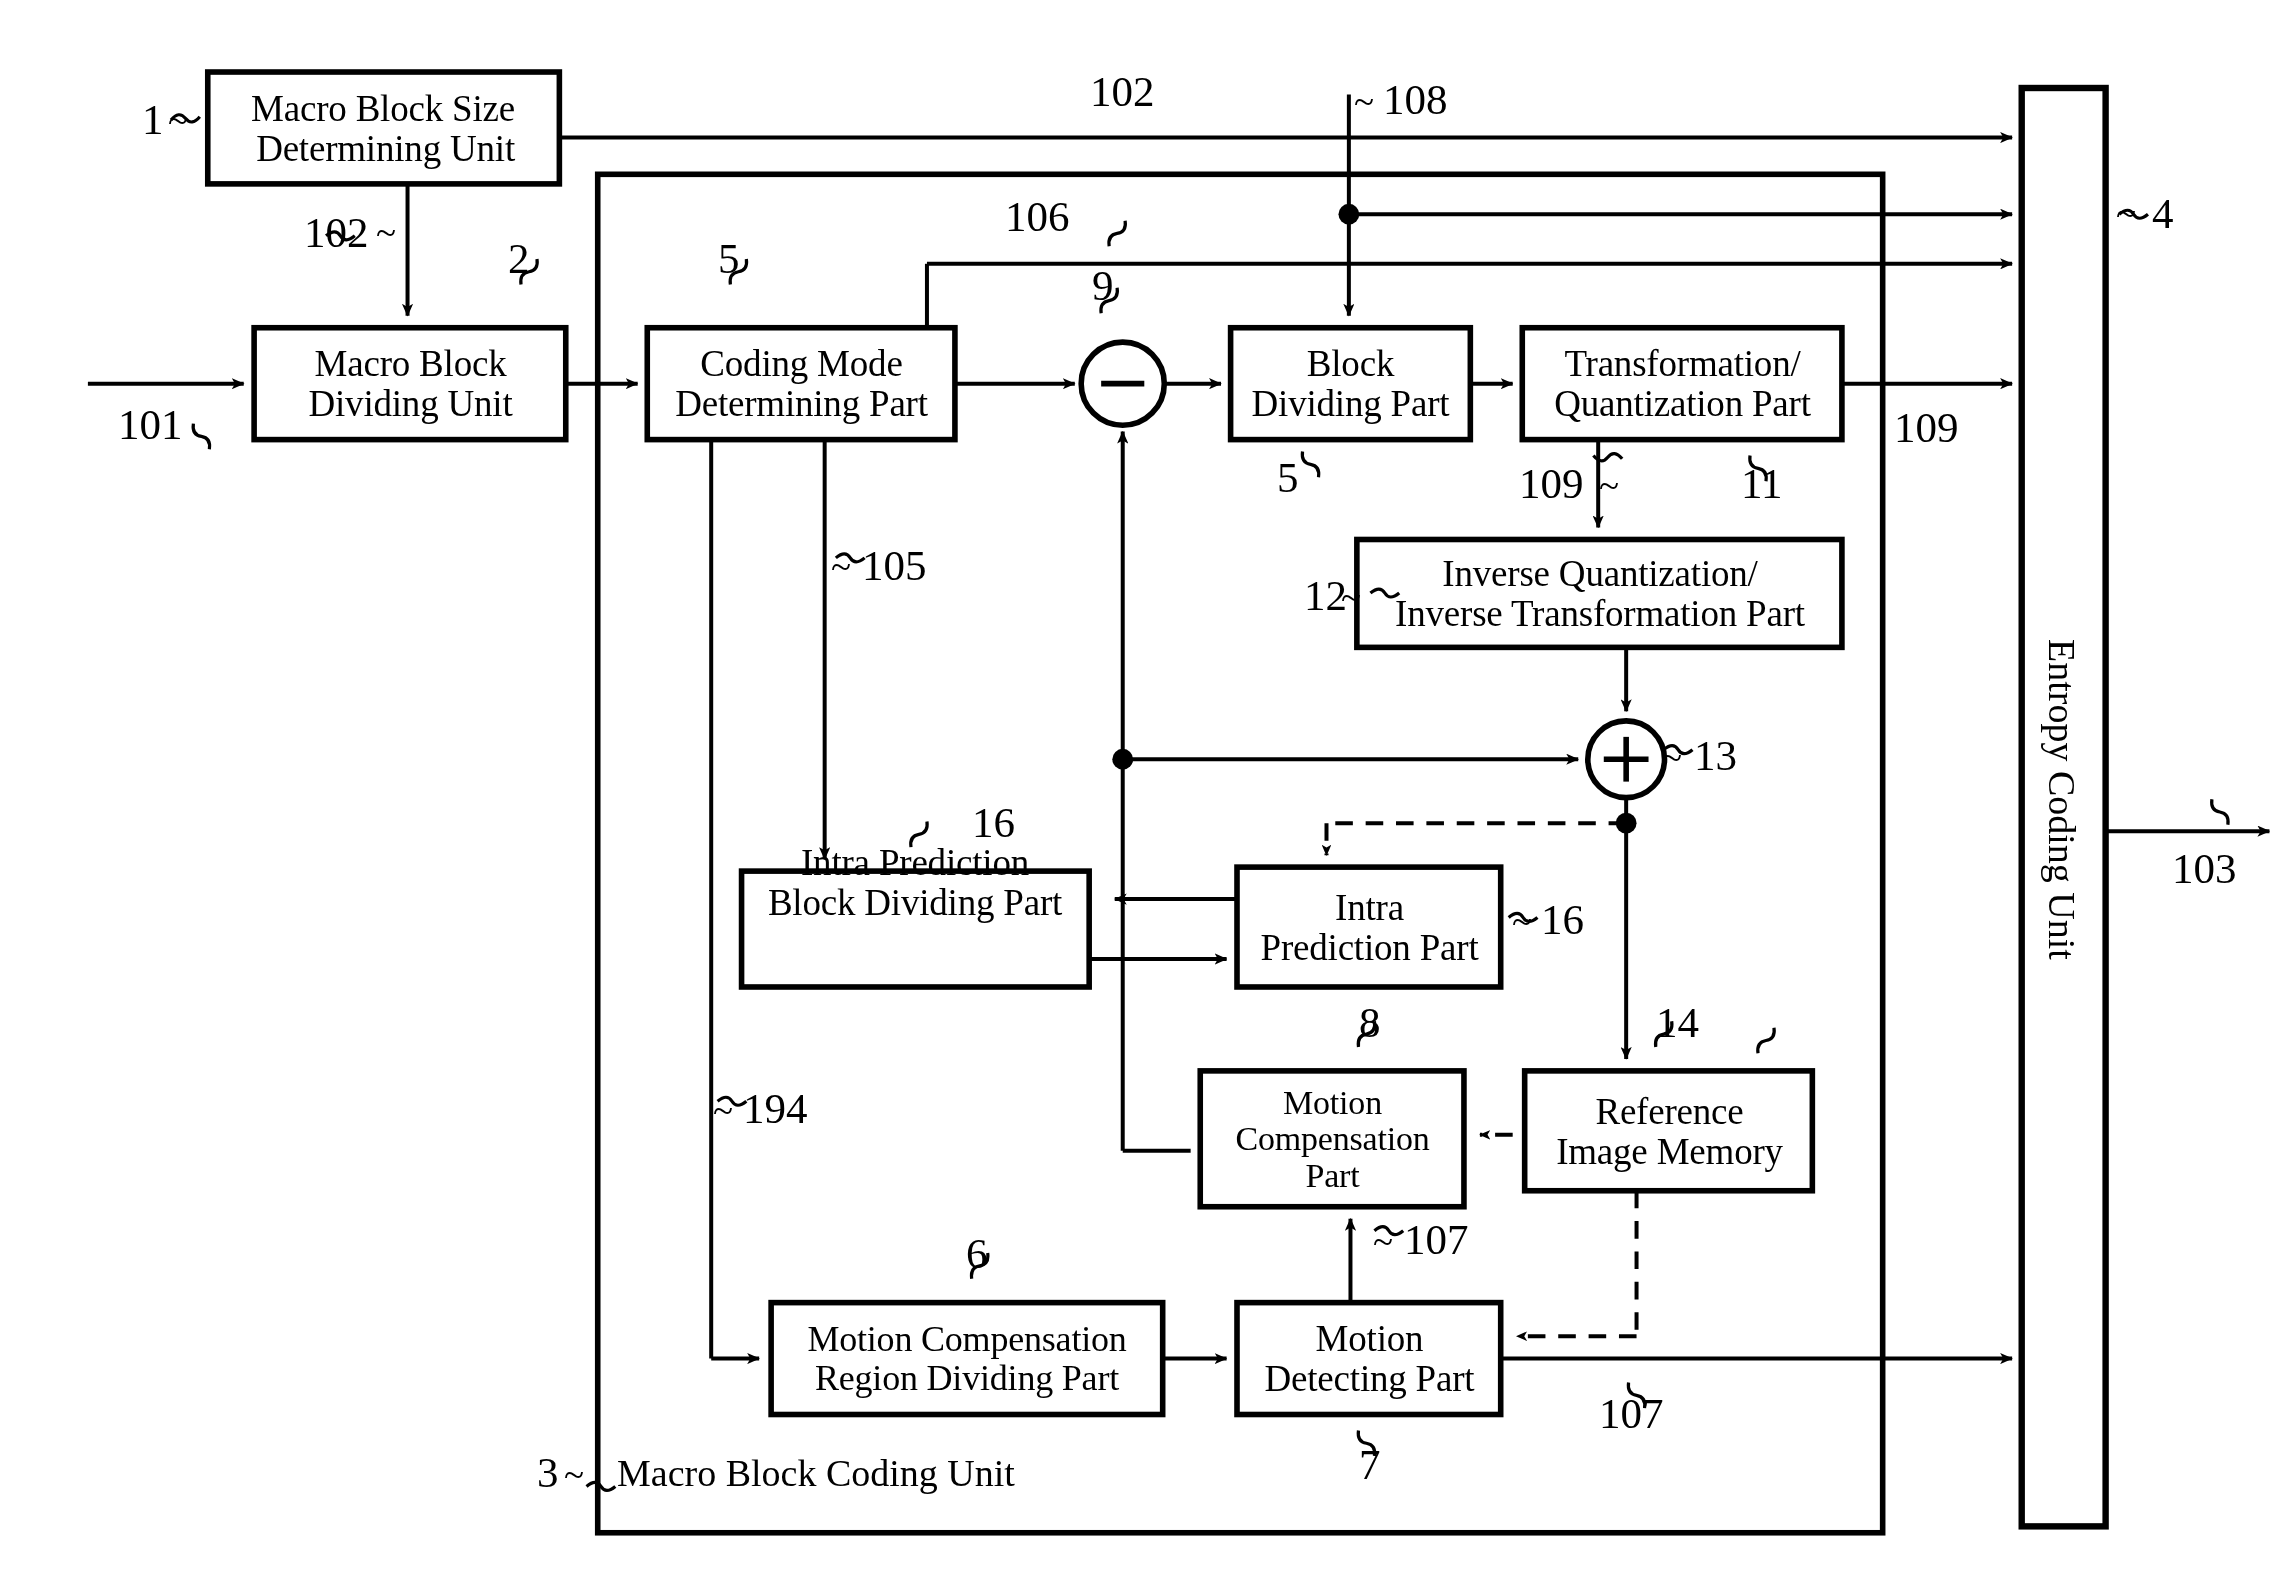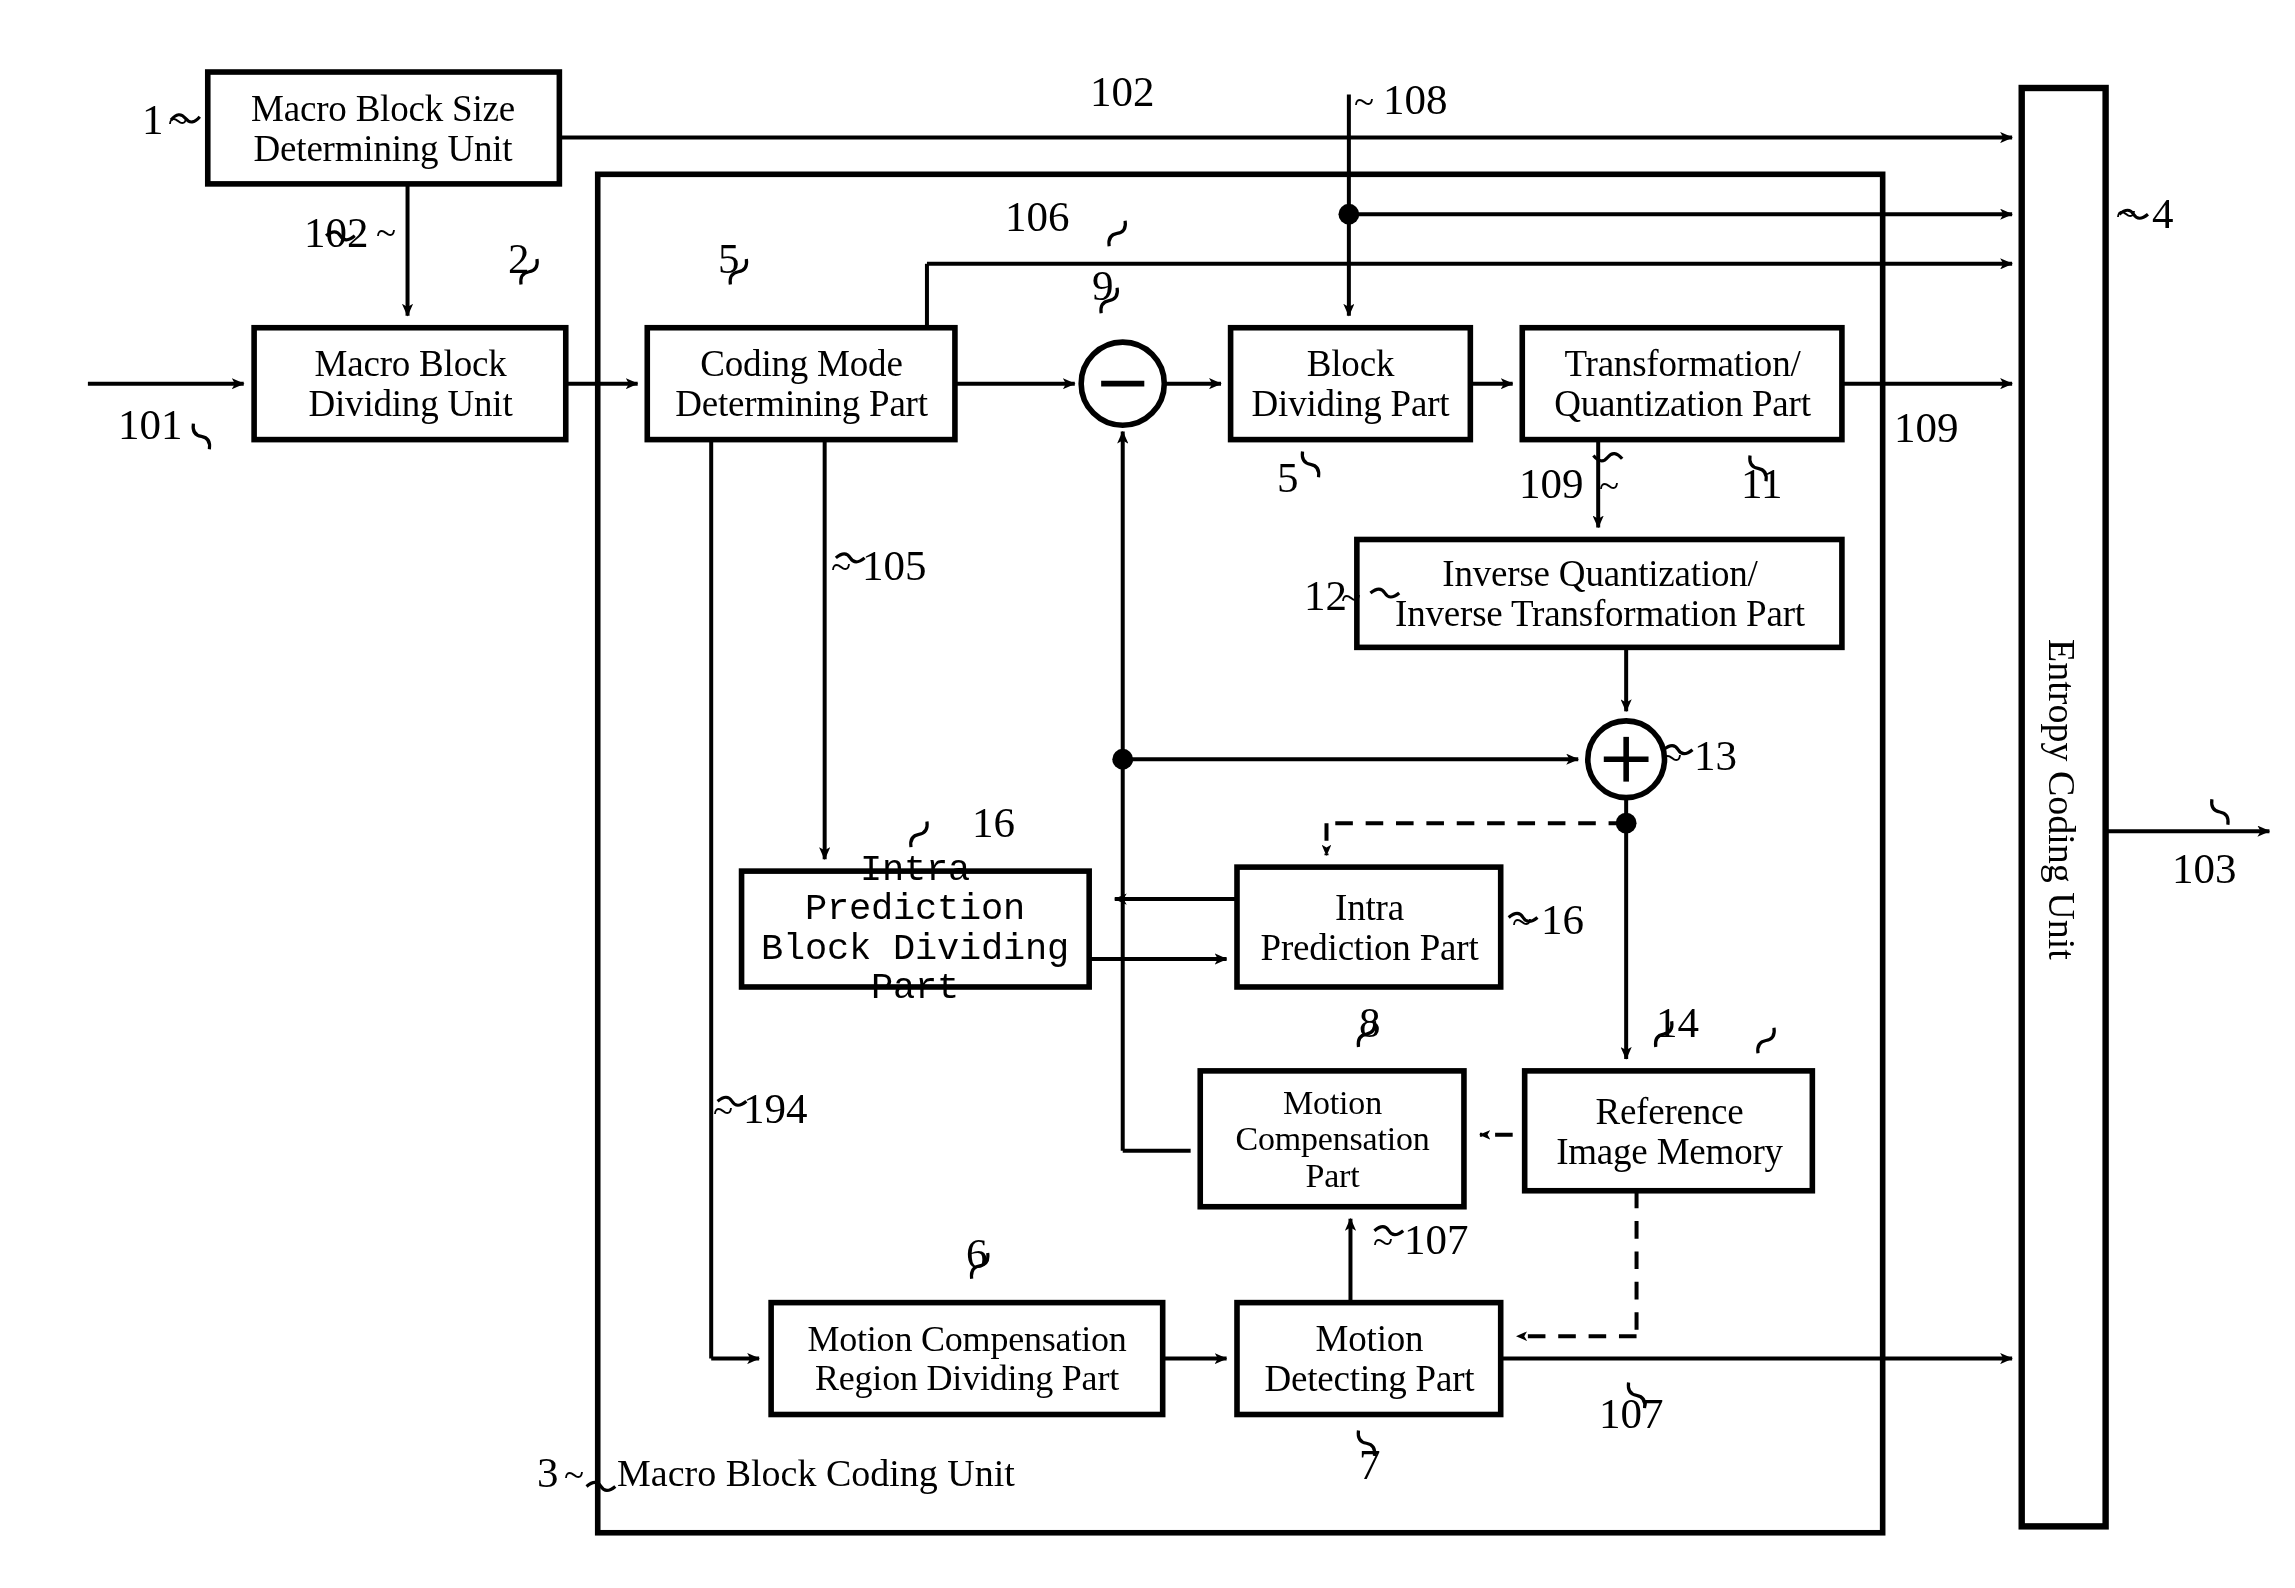--- a/index.html
+++ b/index.html
@@ -153,33 +153,33 @@
       <path d="M1700,1790 q-2,14 10,16 q12,2 10,16"></path>
       <path d="M1720,1540 q12,-10 18,0 q6,10 18,0"></path>
       <path d="M2038,1730 q-2,14 10,16 q12,2 10,16"></path>
       <path d="M2652,268 q12,-10 18,0 q6,10 18,0"></path>
       <path d="M2768,1000 q-2,14 10,16 q12,2 10,16"></path>
       <path d="M242,530 q-2,14 10,16 q12,2 10,16"></path>
       <path d="M734,1860 q12,-10 18,0 q6,10 18,0"></path>
     </g>
   </svg>
 
-  <div class="blabel" style="left:209px;top:74px;width:348px;height:109px;">Macro Block Size<br>Determining Unit</div>
+  <div class="blabel" style="left:209px;top:74px;width:348px;height:109px;text-align:right;">Macro Block Size<br>Determining Unit</div>
 
   <div class="blabel" style="left:256px;top:329px;width:309px;height:109px;">Macro Block<br>Dividing Unit</div>
 
   <div class="blabel" style="left:649px;top:329px;width:305px;height:109px;">Coding Mode<br>Determining Part</div>
 
   <div class="blabel" style="left:1232px;top:329px;width:237px;height:109px;">Block<br>Dividing Part</div>
 
   <div class="blabel" style="left:1524px;top:329px;width:317px;height:109px;">Transformation/<br>Quantization Part</div>
 
   <div class="blabel" style="left:1359px;top:541px;width:482px;height:105px;">Inverse Quantization/<br>Inverse Transformation Part</div>
 
-  <div class="blabel" style="left:743px;top:873px;width:344px;height:113px;font-family:Liberation Mono, monospace;">Intra Prediction<br>Block Dividing Part</div>
+  <div class="blabel" style="left:743px;top:826px;width:344px;height:113px;">Intra Prediction<br>Block Dividing Part</div>
 
   <div class="blabel" style="left:1239px;top:869px;width:261px;height:117px;">Intra<br>Prediction Part</div>
 
   <div class="blabel" style="left:1202px;top:1073px;width:261px;height:133px;font-size:34px;">Motion<br>Compensation<br>Part</div>
 
   <div class="blabel" style="left:1527px;top:1073px;width:285px;height:117px;">Reference<br>Image Memory</div>
 
   <div class="blabel" style="left:773px;top:1304px;width:388px;height:109px;font-size:36px;">Motion Compensation<br>Region Dividing Part</div>
 
   <div class="blabel" style="left:1239px;top:1304px;width:261px;height:109px;">Motion<br>Detecting Part</div>

